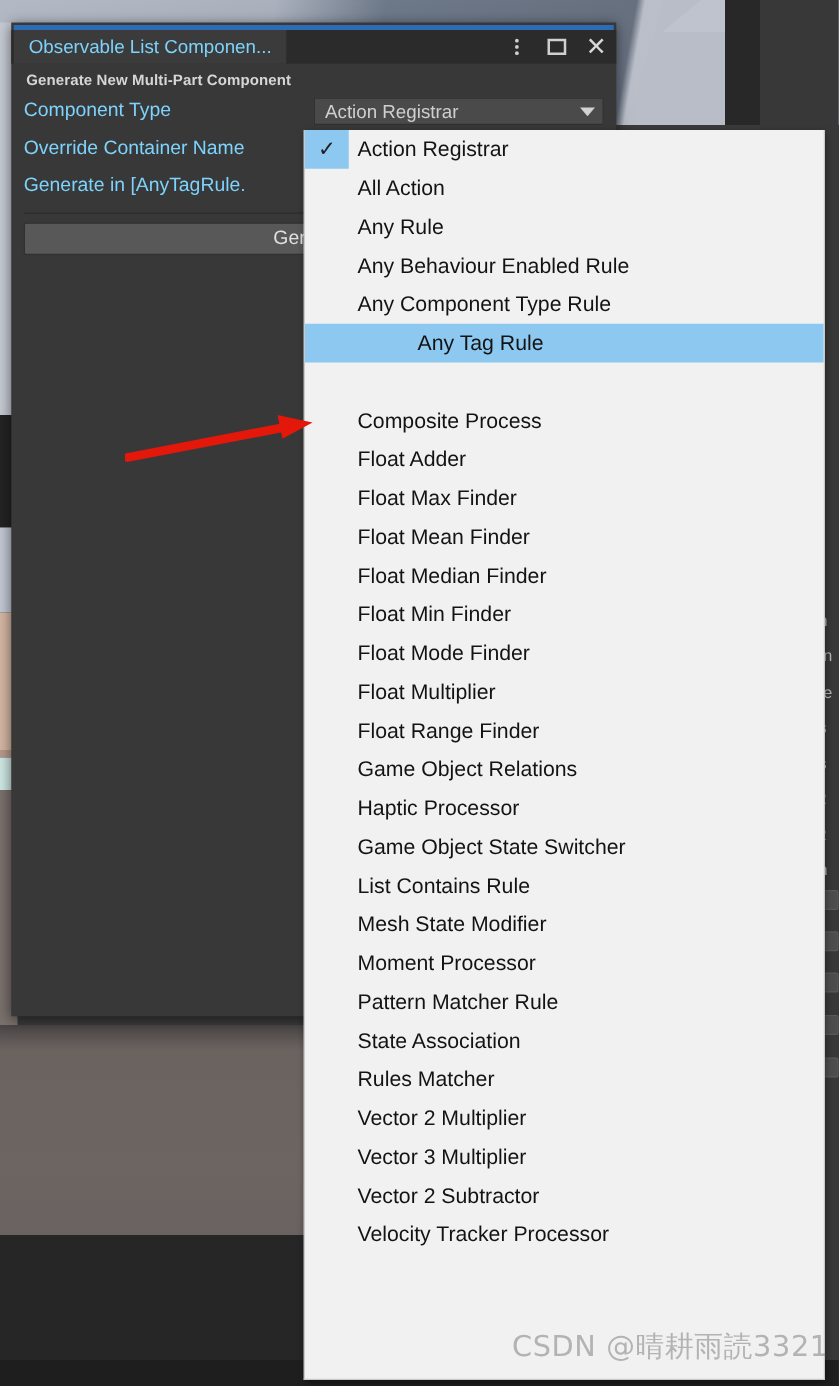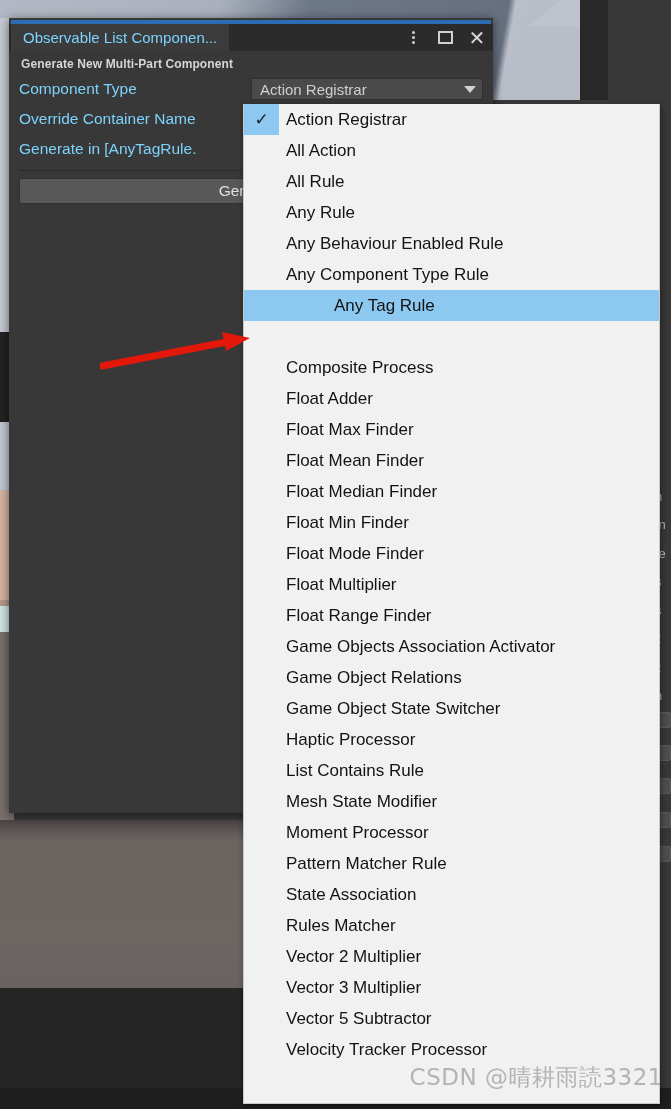--- a/index.html
+++ b/index.html
@@ -394,24 +394,20 @@
       <div class="dd-item checked">
         <span class="dd-check">✓</span>
         <span class="dd-label">Action Registrar</span>
       </div>
       <div class="dd-item">
         <span class="dd-check"></span>
         <span class="dd-label">All Action</span>
       </div>
       <div class="dd-item">
         <span class="dd-check"></span>
-        <span class="dd-label">All Rule</span>
-      </div>
-      <div class="dd-item">
-        <span class="dd-check"></span>
         <span class="dd-label">Any Rule</span>
       </div>
       <div class="dd-item">
         <span class="dd-check"></span>
         <span class="dd-label">Any Behaviour Enabled Rule</span>
       </div>
       <div class="dd-item">
         <span class="dd-check"></span>
         <span class="dd-label">Any Component Type Rule</span>
       </div>
@@ -453,36 +449,32 @@
       <div class="dd-item">
         <span class="dd-check"></span>
         <span class="dd-label">Float Multiplier</span>
       </div>
       <div class="dd-item">
         <span class="dd-check"></span>
         <span class="dd-label">Float Range Finder</span>
       </div>
       <div class="dd-item">
         <span class="dd-check"></span>
-        <span class="dd-label">Game Objects Association Activator</span>
-      </div>
-      <div class="dd-item">
-        <span class="dd-check"></span>
         <span class="dd-label">Game Object Relations</span>
       </div>
       <div class="dd-item">
         <span class="dd-check"></span>
+        <span class="dd-label">Haptic Processor</span>
+      </div>
+      <div class="dd-item">
+        <span class="dd-check"></span>
         <span class="dd-label">Game Object State Switcher</span>
       </div>
       <div class="dd-item">
         <span class="dd-check"></span>
-        <span class="dd-label">Haptic Processor</span>
-      </div>
-      <div class="dd-item">
-        <span class="dd-check"></span>
         <span class="dd-label">List Contains Rule</span>
       </div>
       <div class="dd-item">
         <span class="dd-check"></span>
         <span class="dd-label">Mesh State Modifier</span>
       </div>
       <div class="dd-item">
         <span class="dd-check"></span>
         <span class="dd-label">Moment Processor</span>
       </div>
@@ -501,21 +493,21 @@
       <div class="dd-item">
         <span class="dd-check"></span>
         <span class="dd-label">Vector 2 Multiplier</span>
       </div>
       <div class="dd-item">
         <span class="dd-check"></span>
         <span class="dd-label">Vector 3 Multiplier</span>
       </div>
       <div class="dd-item">
         <span class="dd-check"></span>
-        <span class="dd-label">Vector 5 Subtractor</span>
+        <span class="dd-label">Vector 2 Subtractor</span>
       </div>
       <div class="dd-item">
         <span class="dd-check"></span>
         <span class="dd-label">Velocity Tracker Processor</span>
       </div>
     </div>
 
   <svg class="arrow" viewBox="0 0 160 40">
     <g>
       <path d="M2 36 L132 11" stroke="#e3170a" stroke-width="7" stroke-linecap="round" fill="none"></path>

